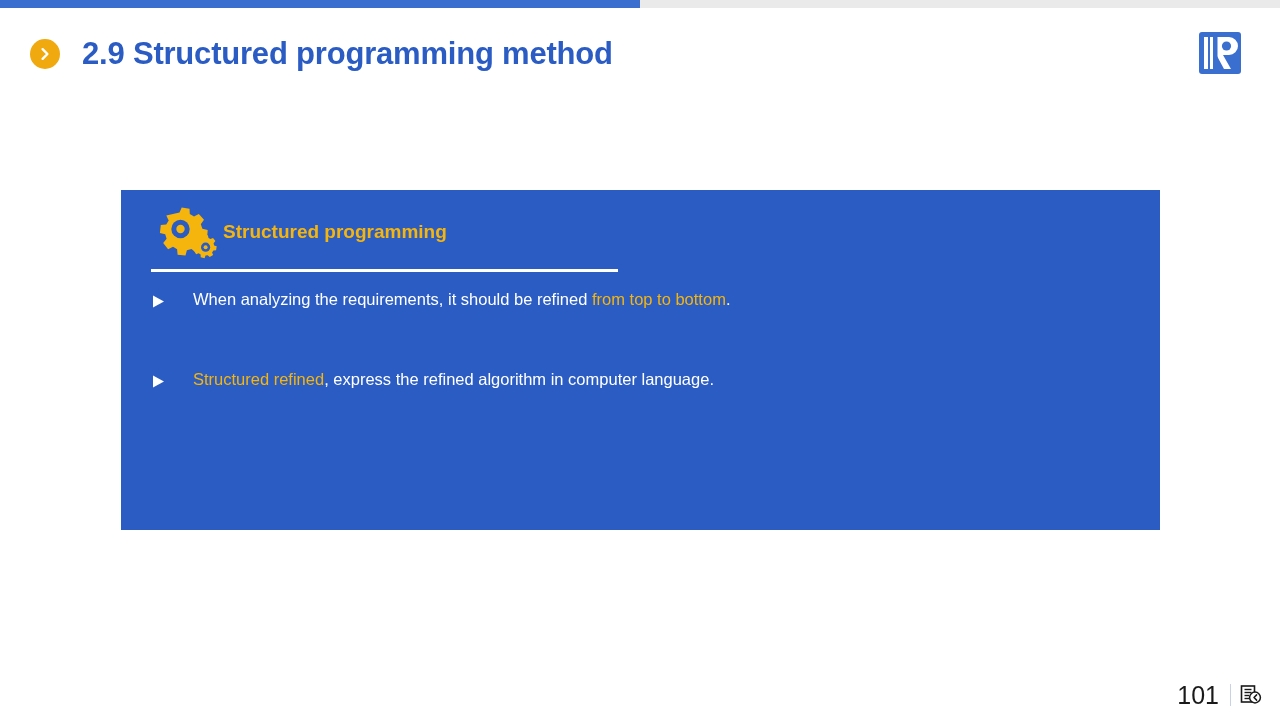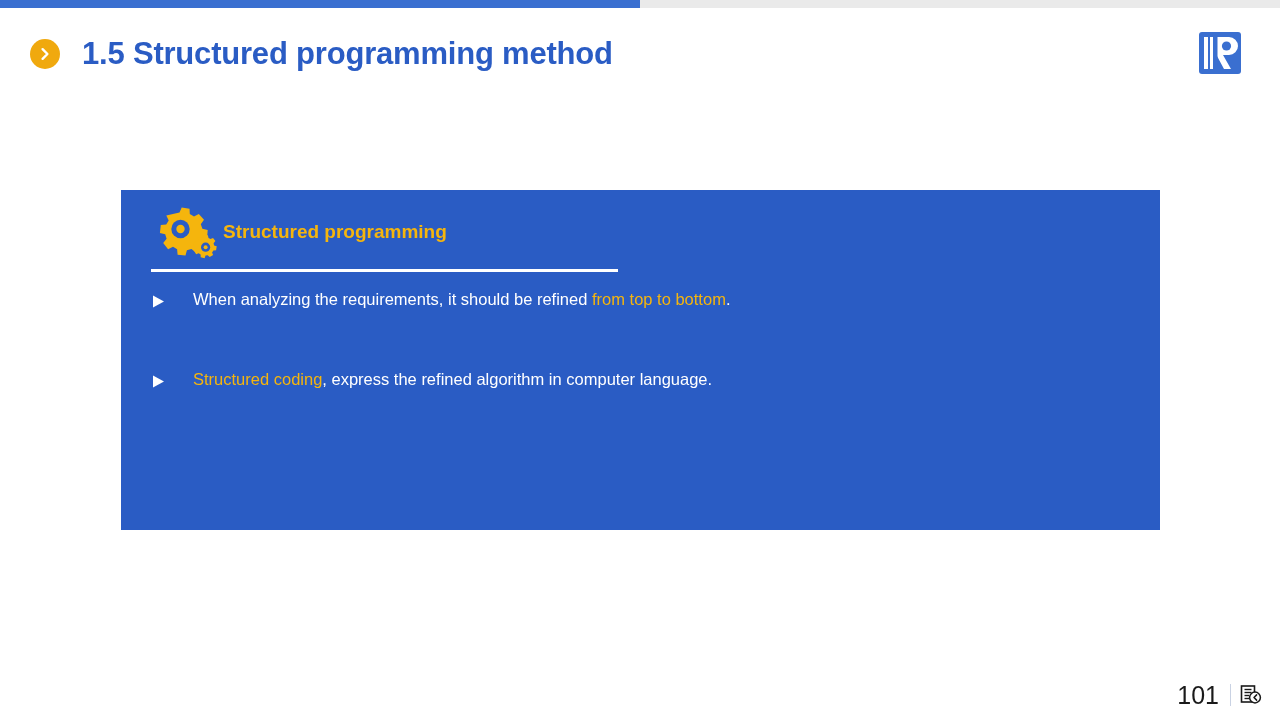--- a/index.html
+++ b/index.html
@@ -167,21 +167,21 @@
 <div class="topbar">
   <div class="topbar-fill"></div>
 </div>
 
 <div class="title-row">
   <span class="title-bullet">
     <svg width="14" height="14" viewBox="0 0 14 14">
       <path d="M4.6 2.2 L9.4 7 L4.6 11.8" fill="none" stroke="#ffffff" stroke-width="2.4" stroke-linecap="round" stroke-linejoin="round"></path>
     </svg>
   </span>
-  <span class="title-text">1.5 Structured programming method</span>
+  <span class="title-text">2.9 Structured programming method</span>
 </div>
 
 <div class="logo">
   <svg width="42" height="44" viewBox="0 0 42 44">
     <rect x="0" y="1" width="42" height="42" rx="3" ry="3" fill="#3a6fd0"></rect>
     <rect x="5" y="6" width="4" height="32" fill="#ffffff"></rect>
     <rect x="11" y="6" width="3" height="32" fill="#ffffff"></rect>
     <path d="M17 6 H30 a9 9 0 0 1 0 18 H24 l8 14 h-7 l-7 -13 v13 h-1 Z" fill="#ffffff"></path>
     <circle cx="27.5" cy="15" r="4.6" fill="#3a6fd0"></circle>
     <rect x="17" y="6" width="1.5" height="32" fill="#3a6fd0"></rect>
@@ -229,21 +229,21 @@
       <span class="bullet-text"><span>When analyzing the requirements, it should be refined </span><span class="hl">from top to bottom</span><span>.</span></span>
     </div>
 
 
     <div class="bullet-row">
       <span class="bullet-marker">
         <svg width="15" height="15" viewBox="0 0 15 15">
           <path d="M2 1.5 L13 7.5 L2 13.5 Z" fill="#ffffff"></path>
         </svg>
       </span>
-      <span class="bullet-text"><span class="hl">Structured coding</span><span>, express the refined algorithm in computer language.</span></span>
+      <span class="bullet-text"><span class="hl">Structured refined</span><span>, express the refined algorithm in computer language.</span></span>
     </div>
 
   </div>
 </div>
 
 <div class="footer">
   <span class="page-num">101</span>
   <span class="footer-sep"></span>
   <span class="footer-icon">
     <svg width="22" height="22" viewBox="0 0 22 22">

